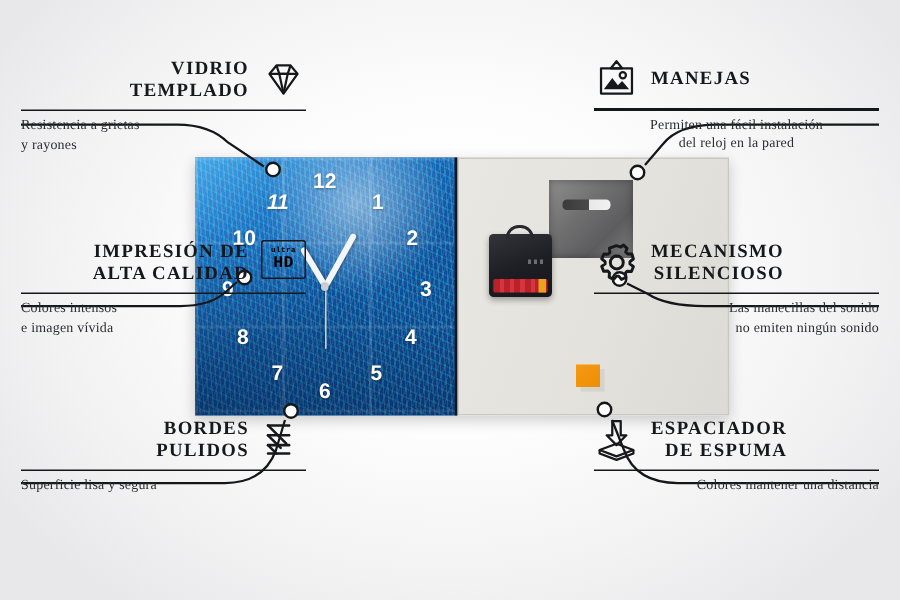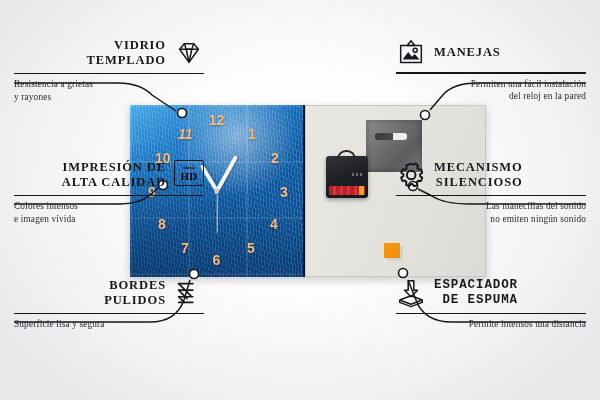--- a/index.html
+++ b/index.html
@@ -29,21 +29,21 @@
       repeating-linear-gradient(25deg, rgba(0,255,225,.16) 0 1px, rgba(0,0,0,0) 1px 5px);
       mix-blend-mode:screen; }
   .wave.grid { background:
       linear-gradient(90deg, rgba(255,255,255,.13) 0 2px, rgba(0,0,0,0) 2px 100%) repeat-x,
       linear-gradient(180deg, rgba(255,255,255,.10) 0 2px, rgba(0,0,0,0) 2px 100%) repeat-y;
       background-size:58px 100%, 100% 56px; }
   .wave.glow { background:radial-gradient(circle at 62% 18%, rgba(255,255,255,.45) 0%, rgba(255,255,255,0) 34%); }
   .wave.dark { background:linear-gradient(200deg, rgba(0,0,0,0) 45%, rgba(0,10,40,.38) 100%); }
 
   .dial { position:absolute; inset:0; }
-  .num { position:absolute; color:#fdba74; font-family:"Liberation Sans", sans-serif;
+  .num { position:absolute; color:#ffffff; font-family:"Liberation Sans", sans-serif;
          font-weight:700; font-size:14px; line-height:1;
          text-shadow:0 1px 2px rgba(0,0,0,.35); }
   .hand { position:absolute; left:50%; top:50%; transform-origin:0 50%;
           background:#f3f5f6; border-radius:2px; box-shadow:0 1px 2px rgba(0,0,0,.3); }
   .hand.hour  { width:30px; height:4px; margin-top:-2px; transform:rotate(-121deg); }
   .hand.min   { width:40px; height:4px; margin-top:-2px; transform:rotate(-61deg); }
   .hand.sec   { width:42px; height:1.4px; margin-top:-0.7px; transform:rotate(90deg);
                 background:#cfd6da; }
   .pin { position:absolute; left:50%; top:50%; width:5px; height:5px; margin:-2.5px 0 0 -2.5px;
          border-radius:50%; background:#c9cfd3; box-shadow:0 0 2px rgba(0,0,0,.5); }
@@ -81,21 +81,21 @@
   .callout.right .co-head { justify-content:flex-start; flex-direction:row-reverse; }
   .co-title { font-size:12.5px; font-weight:700; letter-spacing:.9px; color:#16181b;
               line-height:1.22; text-transform:uppercase; font-family:"Liberation Serif", serif; }
   .co-rule { height:1.6px; background:#14161a; margin:4px 0 4px; }
   .co-sub { font-size:9.3px; color:#2a2c30; line-height:1.35; letter-spacing:.15px; }
   .co-icon { width:30px; height:30px; flex:0 0 30px; display:block; }
   .co-icon svg { width:100%; height:100%; display:block; }
 
   .hd-badge { width:30px; height:26px; border:1.6px solid #16181b; border-radius:2px;
               display:flex; flex-direction:column; align-items:center; justify-content:center;
-              font-family:Liberation Serif, serif; line-height:1; }
+              font-family:Liberation Mono, monospace; line-height:1; }
   .hd-badge .u { font-size:5px; font-weight:700; letter-spacing:.3px; }
   .hd-badge .h { font-size:11px; font-weight:700; letter-spacing:.3px; margin-top:1px; }
 
   svg.leaders { position:absolute; inset:0; width:600px; height:400px; pointer-events:none; }
   svg.leaders path { fill:none; stroke:#141619; stroke-width:1.5; }
   svg.leaders circle { fill:#ffffff; stroke:#141619; stroke-width:1.6; }
 </style>
 </head>
 <body>
 
@@ -246,21 +246,21 @@
           <g fill="none" stroke="#16181b" stroke-width="1.6" stroke-linejoin="round">
             <path d="M16 3 L12 8 H20 Z"></path>
             <rect x="5" y="8" width="22" height="18"></rect>
             <path d="M7 23 L13 15 L17 20 L20 17 L25 23 Z" fill="#16181b" stroke="none"></path>
             <circle cx="20.5" cy="13" r="2.2"></circle>
           </g>
         </svg>
       </span>
     </div>
     <div class="co-rule"></div>
-    <div class="co-sub" style="text-align:right;">
+    <div class="co-sub" style="text-align:center;">
       <div>Permiten una fácil instalación</div>
       <div>del reloj en la pared</div>
     </div>
   </div>
 
   <div class="callout right" style="left:396px; top:160px;">
     <div class="co-head" style="justify-content:flex-end;">
       <div class="co-title" style="text-align:right;">
         <div>MECANISMO</div>
         <div>SILENCIOSO</div>
@@ -280,33 +280,33 @@
     </div>
     <div class="co-rule"></div>
     <div class="co-sub" style="text-align:right;">
       <div>Las manecillas del sonido</div>
       <div>no emiten ningún sonido</div>
     </div>
   </div>
 
   <div class="callout right" style="left:396px; top:278px;">
     <div class="co-head" style="justify-content:flex-end;">
-      <div class="co-title" style="text-align:right;font-family:Liberation Mono, monospace;">
+      <div class="co-title" style="text-align:right;">
         <div>ESPACIADOR</div>
         <div>DE ESPUMA</div>
       </div>
       <span class="co-icon">
         <svg viewBox="0 0 32 32">
           <g fill="none" stroke="#16181b" stroke-width="1.6" stroke-linejoin="round">
             <path d="M13 3 H19 V13 H23 L16 20 L9 13 H13 Z"></path>
             <path d="M16 19 L28 23.5 L16 28 L4 23.5 Z"></path>
             <path d="M4 23.5 V26 L16 30.5 L28 26 V23.5"></path>
           </g>
         </svg>
       </span>
     </div>
     <div class="co-rule"></div>
     <div class="co-sub" style="text-align:right;">
-      <div>Permite intensos una distancia</div>
+      <div>Colores mantener una distancia</div>
     </div>
   </div>
 
 </div>
 
 </body></html>

